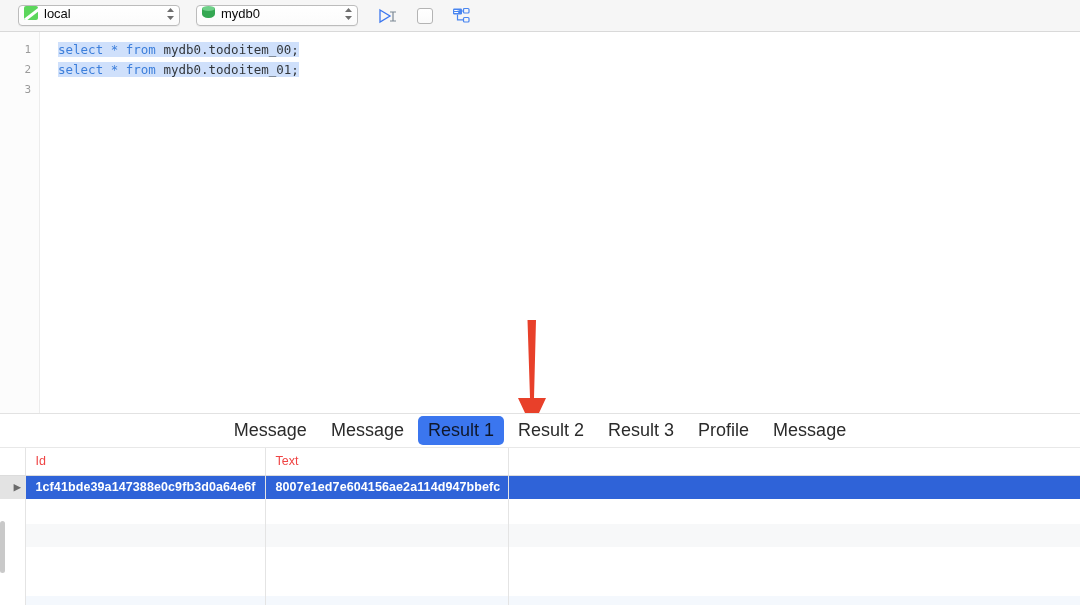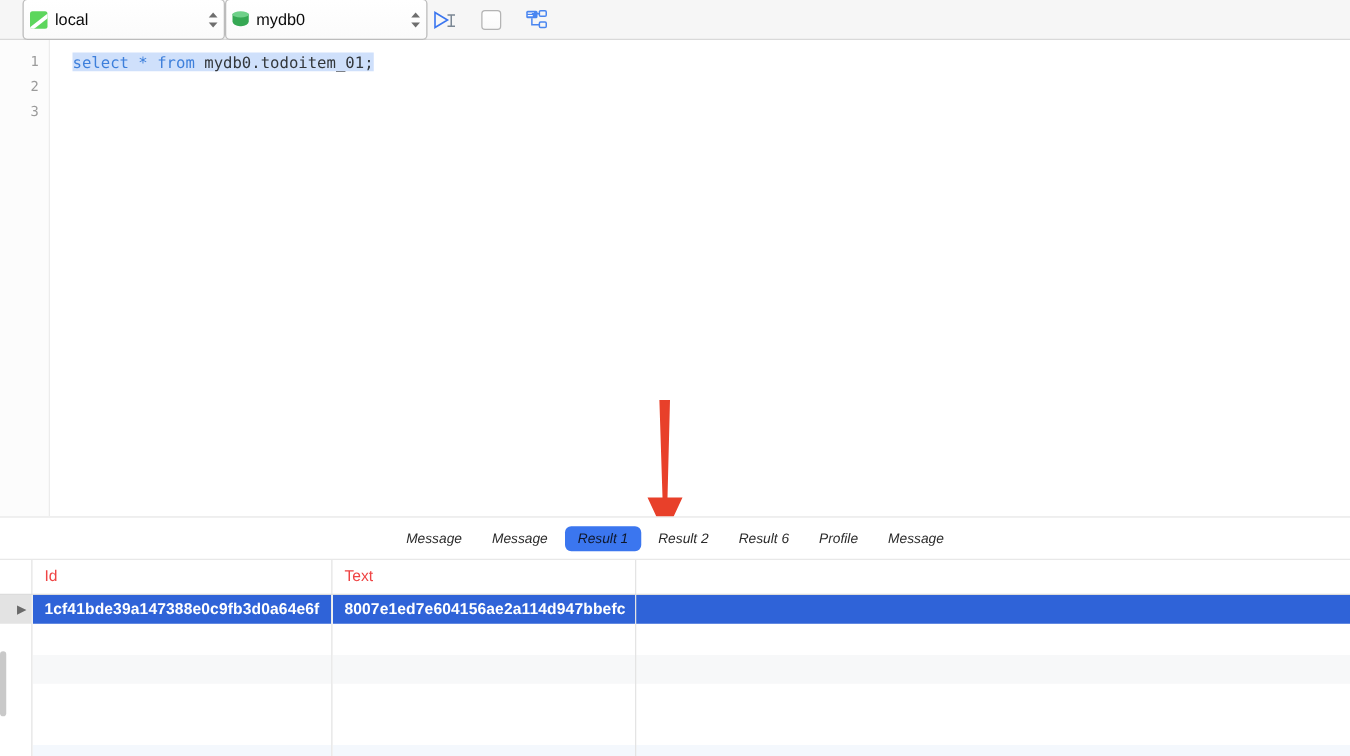--- a/index.html
+++ b/index.html
@@ -21,29 +21,29 @@
   .toolbar {
     height: 32px;
     background: #f6f6f6;
     border-bottom: 1px solid #d9d9d9;
     display: flex;
     align-items: center;
     padding: 0 0 0 18px;
     box-sizing: border-box;
   }
   .combo {
-    height: 33px;
+    height: 21px;
     width: 162px;
     background: linear-gradient(#ffffff, #fbfbfb);
     border: 1px solid #bcbcbc;
     border-radius: 4px;
     display: flex;
-    align-items: center;
     padding: 0 4px 0 5px;
     box-sizing: border-box;
+    margin-right: 16px;
     box-shadow: 0 1px 0 rgba(0,0,0,0.04);
   }
   .combo-label {
     flex: 1;
     font-size: 13px;
     color: #0a0a0a;
     margin-left: 6px;
     white-space: nowrap;
     overflow: hidden;
   }
@@ -169,24 +169,23 @@
     border-top: 1px solid #e2e2e2;
     border-bottom: 1px solid #e8e8e8;
     display: flex;
     align-items: center;
     justify-content: center;
     gap: 4px;
   }
   .tab {
     padding: 4px 10px;
     border-radius: 5px;
-    font-size: 11px;
+    font-size: 18px;
     color: #2b2b2b;
     white-space: nowrap;
-    font-style: italic;
   }
   .tab.active {
     background: #3b76ef;
     color: #0f172a;
   }
 
   
   .grid {
     position: relative;
     height: 158px;
@@ -320,34 +319,35 @@
 
 <div class="editor">
 
   <div class="gutter">
     <div>1</div>
     <div>2</div>
     <div>3</div>
   </div>
 
   <div class="code">
+    <div class="code-line"><span class="sel"><span class="kw">select</span> <span class="op">*</span> <span class="kw">from</span> <span class="idf">mydb0.todoitem_00;</span></span></div>
     <div class="code-line"><span class="sel"><span class="kw">select</span> <span class="op">*</span> <span class="kw">from</span> <span class="idf">mydb0.todoitem_01;</span></span></div>
   </div>
 
   <svg class="arrow" viewBox="0 0 38 110">
     <path d="M14.5 0 L23 0 L21 78 L33 78 L19 108 L5 78 L17 78 Z" fill="#e8402a"></path>
   </svg>
 </div>
 
 <div class="tabbar">
   <div class="tab">Message</div>
   <div class="tab">Message</div>
   <div class="tab active">Result 1</div>
   <div class="tab">Result 2</div>
-  <div class="tab">Result 6</div>
+  <div class="tab">Result 3</div>
   <div class="tab">Profile</div>
   <div class="tab">Message</div>
 </div>
 
 <div class="grid">
 
   <div class="grid-scroll-track">
     <div class="grid-scroll-thumb"></div>
   </div>
 

